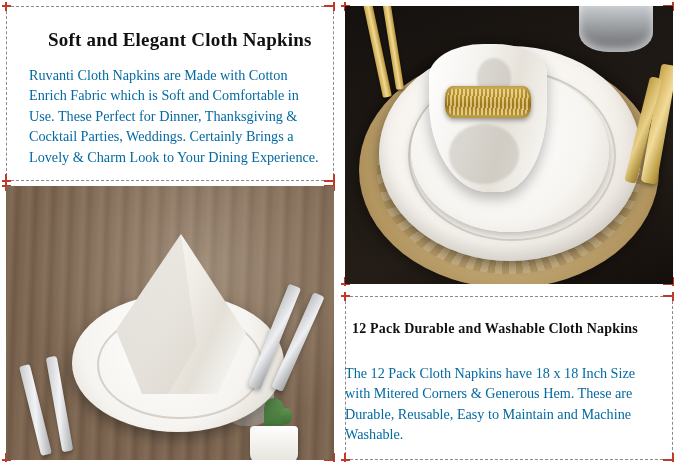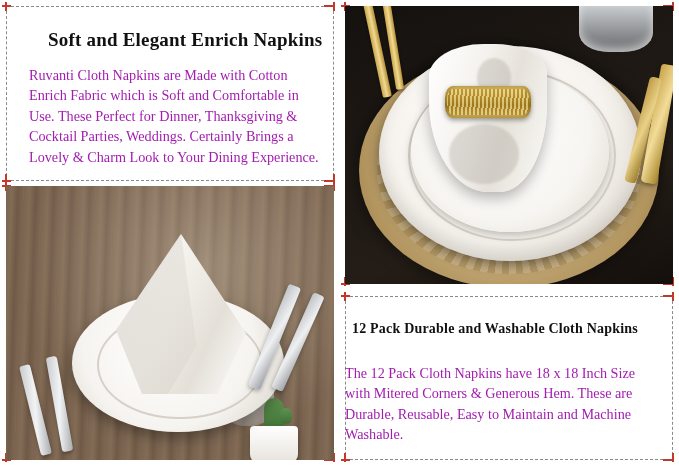--- a/index.html
+++ b/index.html
@@ -49,21 +49,21 @@
     font-size: 19px;
     font-weight: bold;
     color: #111111;
     letter-spacing: 0.2px;
     line-height: 1.2;
   }
   .body-text {
     font-family: "Liberation Serif", serif;
     font-size: 14.2px;
     line-height: 1.44;
-    color: #a21caf;
+    color: #0369a1;
   }
 
   
   #photo-top-right {
     position: absolute;
     left: 345px;
     top: 6px;
     width: 328px;
     height: 278px;
     overflow: hidden;
@@ -322,21 +322,21 @@
   <div class="dashed" style="left:6px; top:6px; width:328px; height:175px;"></div>
   <div class="tick" style="left:2px; top:5px;"></div>
   <div class="tick v" style="left:5px; top:2px;"></div>
   <div class="tick" style="left:324px; top:5px;"></div>
   <div class="tick v" style="left:333px; top:2px;"></div>
   <div class="tick" style="left:2px; top:180px;"></div>
   <div class="tick v" style="left:5px; top:174px;"></div>
   <div class="tick" style="left:324px; top:180px;"></div>
   <div class="tick v" style="left:333px; top:174px;"></div>
 
-  <div class="block heading" style="left:48px; top:29px; width:285px;">Soft and Elegant Enrich Napkins</div>
+  <div class="block heading" style="left:48px; top:29px; width:285px;">Soft and Elegant Cloth Napkins</div>
 
   <div class="block body-text" style="left:29px; top:65px; width:290px;">Ruvanti Cloth Napkins are Made with Cotton Enrich Fabric which is Soft and Comfortable in Use. These Perfect for Dinner, Thanksgiving &amp; Cocktail Parties, Weddings. Certainly Brings a Lovely &amp; Charm Look to Your Dining Experience.</div>
 
   <div class="dashed" style="left:345px; top:6px; width:328px; height:278px;"></div>
   <div class="tick" style="left:341px; top:5px;"></div>
   <div class="tick v" style="left:344px; top:2px;"></div>
   <div class="tick" style="left:663px; top:5px;"></div>
   <div class="tick v" style="left:672px; top:2px;"></div>
   <div class="tick" style="left:341px; top:283px;"></div>
   <div class="tick v" style="left:344px; top:277px;"></div>

